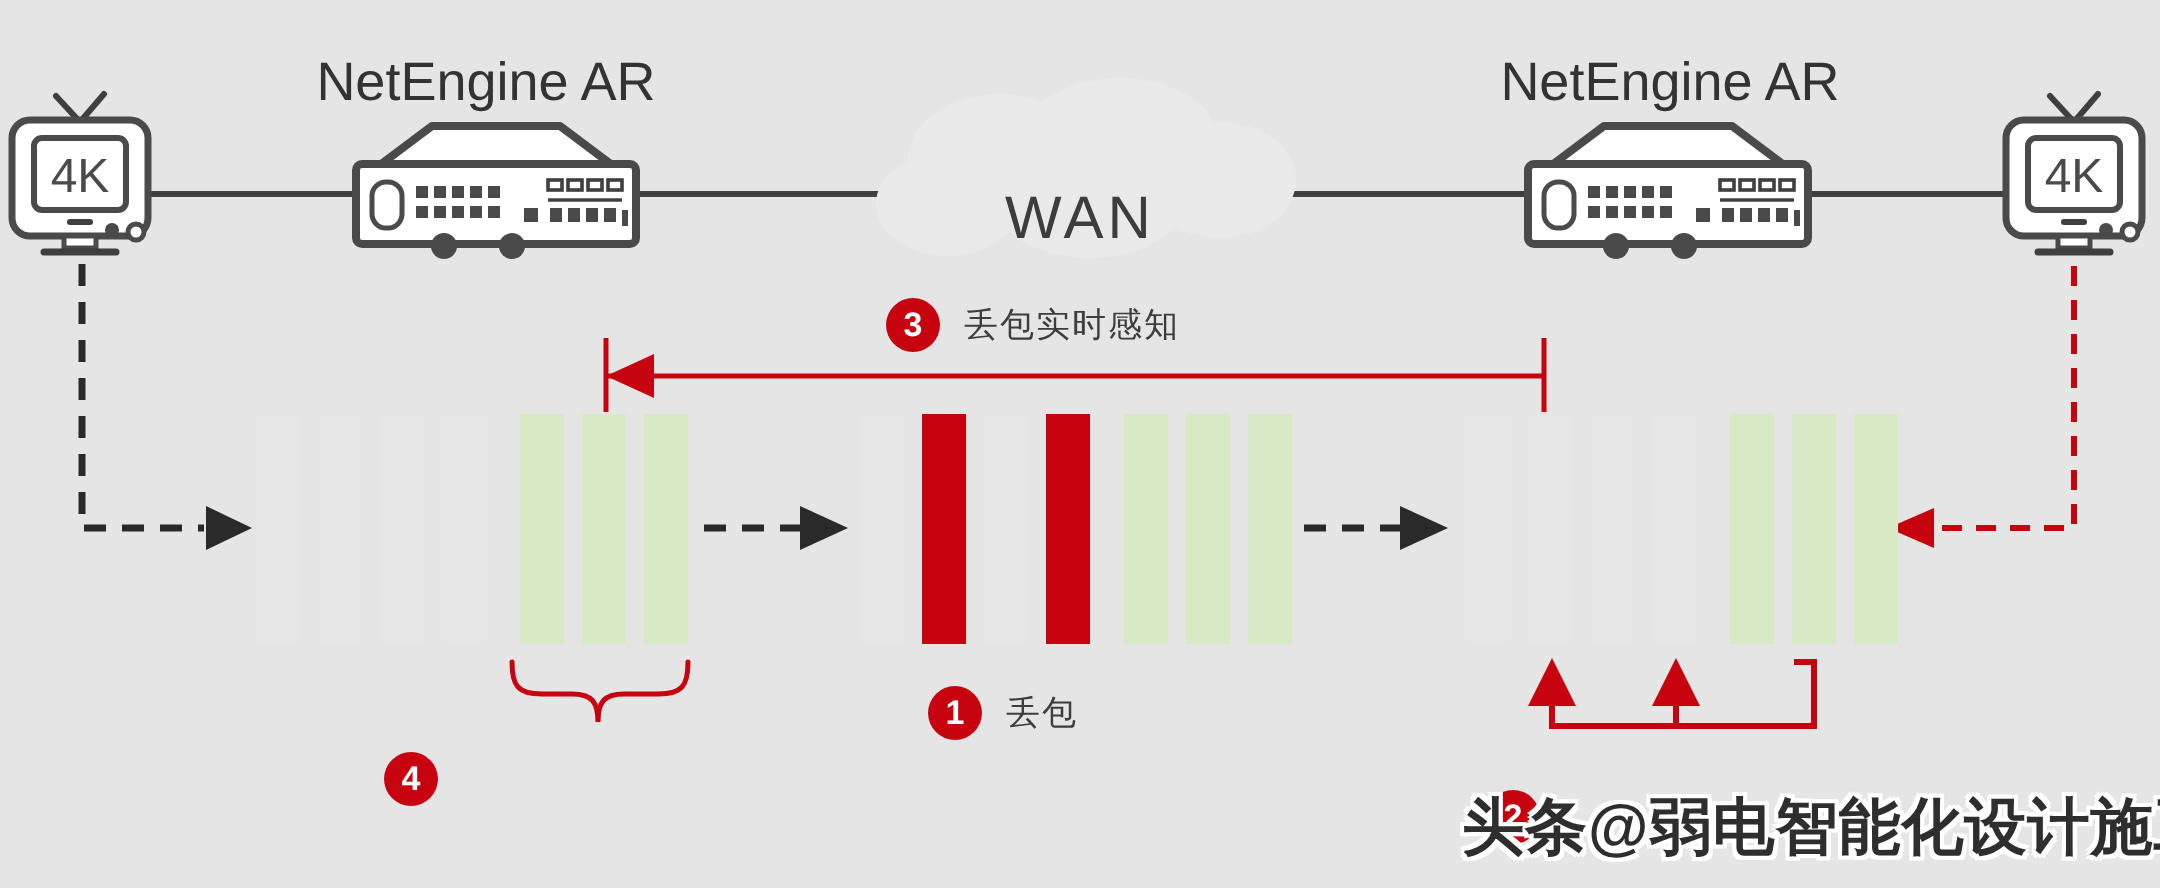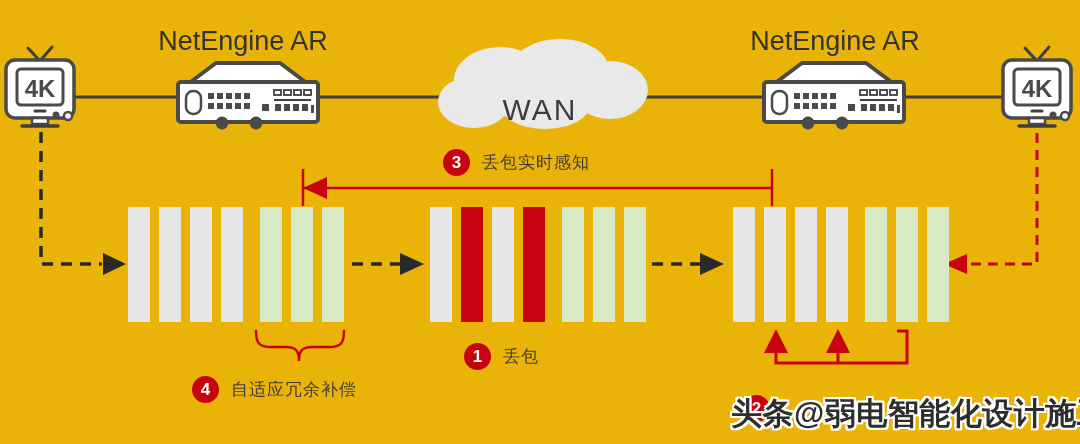--- a/index.html
+++ b/index.html
@@ -1,33 +1,33 @@
 <!DOCTYPE html>
 <html style="--red: #c7030f; --dark: #3f3f3f; --dash-dark: #2a2a2a; --cloud: #e9e9e9; --gray-bar: #e6e6e6; --green-bar: #d7e9c5; --wm: #2e2e2e;"><head>
 <meta charset="utf-8">
 <style>
   :root{
     --red:#c7030f; --dark:#3f3f3f; --dash-dark:#2a2a2a;
     --cloud:#e9e9e9; --gray-bar:#e6e6e6; --green-bar:#d7e9c5; --wm:#2e2e2e;
   }
   *{margin:0;padding:0;box-sizing:border-box;}
   body{background:#ffffff;font-family:"Liberation Sans","DejaVu Sans",sans-serif;}
-  .stage{position:relative;width:1080px;height:444px;background:#eab308;overflow:hidden;}
+  .stage{position:relative;width:1080px;height:444px;background:#e5e5e5;overflow:hidden;}
   svg{position:absolute;left:0;top:0;z-index:0;}
   .s-dark{stroke:var(--dark);fill:none;}
   .s-dash{stroke:var(--dash-dark);fill:none;}
   .f-dash{fill:var(--dash-dark);}
   .s-red{stroke:var(--red);fill:none;}
   .f-red{fill:var(--red);}
   .f-cloud{fill:var(--cloud);}
   .dev{stroke:#4a4a4a;fill:#ffffff;}
   .dev-fill{fill:#4a4a4a;}
   .lbl{position:absolute;color:#333;font-size:27px;white-space:nowrap;z-index:2;}
   .center{text-align:center;}
-  .tv-text{position:absolute;font-size:24px;font-weight:700;color:#4a4a4a;z-index:2;}
+  .tv-text{position:absolute;font-size:24px;font-weight:400;color:#4a4a4a;z-index:2;}
   .wan-text{position:absolute;font-size:30px;color:#3d3d3d;letter-spacing:2px;z-index:2;margin-top:20px;}
   .step{position:absolute;z-index:2;display:flex;align-items:center;gap:12px;}
   .step-num{width:27px;height:27px;border-radius:50%;background:var(--red);color:#fff;
     font-size:17px;font-weight:700;display:flex;align-items:center;justify-content:center;flex:0 0 auto;}
   .step-text{font-size:17px;color:#3d3d3d;white-space:nowrap;letter-spacing:1px;}
   .step2{z-index:1;}
   .packet-group{position:absolute;top:207px;display:flex;gap:17px;z-index:1;}
   .bars{display:flex;gap:9px;}
   .bar{width:22px;height:115px;}
   .watermark{position:absolute;left:731px;top:393px;z-index:3;font-size:31px;font-weight:700;
@@ -230,21 +230,20 @@
   <div class="step" style="left:443px;top:149px;">
     <div class="step-num">3</div>
     <div class="step-text">丢包实时感知</div>
   </div>
   <div class="step" style="left:464px;top:343px;">
     <div class="step-num">1</div>
     <div class="step-text">丢包</div>
   </div>
   <div class="step" style="left:192px;top:376px;">
     <div class="step-num">4</div>
-    <div class="step-text">自适应冗余补偿</div>
   </div>
   <div class="step step2" style="left:743px;top:395px;">
     <div class="step-num">2</div>
   </div>
 
   <div class="watermark">头条@弱电智能化设计施工</div>
 
 </div>
 
 </body></html>

